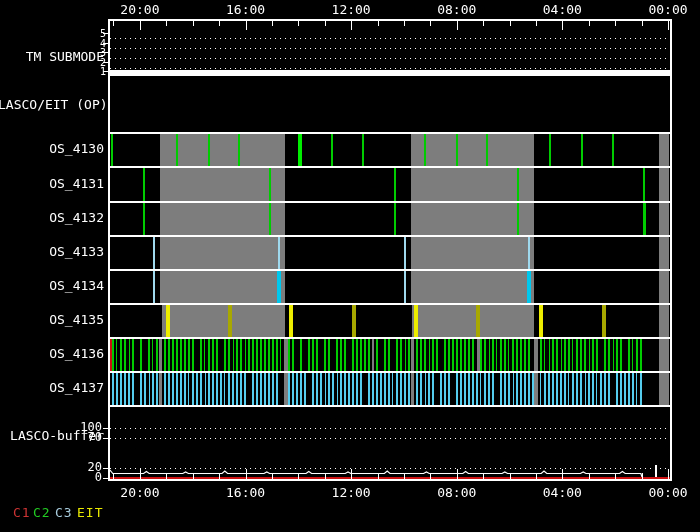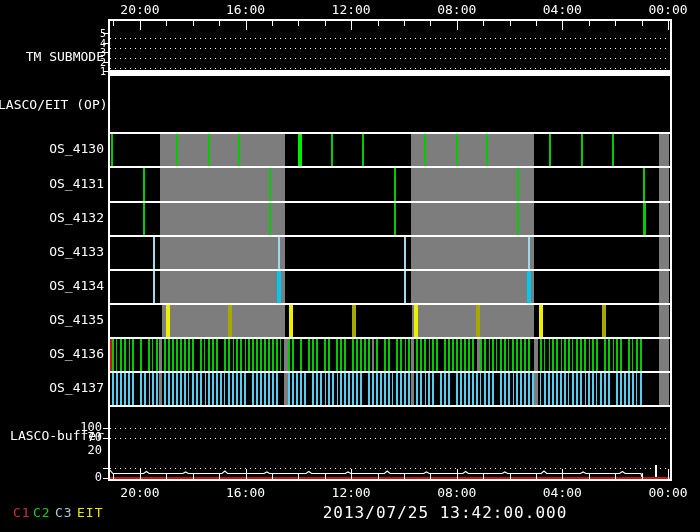--- a/index.html
+++ b/index.html
@@ -254,21 +254,20 @@
       <div class="tick" style="left: 399.56px; bottom: 0px; height: 6px;"></div>
       <div class="tick" style="left: 425.992px; top: 0px; height: 5px;"></div>
       <div class="tick" style="left: 425.992px; bottom: 0px; height: 6px;"></div>
       <div class="tick" style="left: 478.744px; top: 0px; height: 5px;"></div>
       <div class="tick" style="left: 478.744px; bottom: 0px; height: 6px;"></div>
       <div class="tick" style="left: 505.176px; top: 0px; height: 5px;"></div>
       <div class="tick" style="left: 505.176px; bottom: 0px; height: 6px;"></div>
       <div class="tick" style="left: 531.608px; top: 0px; height: 5px;"></div>
       <div class="tick" style="left: 531.608px; bottom: 0px; height: 6px;"></div>
     </div>
-  <div class="datetext">2013/07/25 13:42:00.000</div>
   <div id="legend">
       <div class="leg" style="left: 13px; color: rgb(204, 51, 51);">C1</div>
       <div class="leg" style="left: 33px; color: rgb(34, 204, 34);">C2</div>
       <div class="leg" style="left: 55px; color: rgb(168, 204, 221);">C3</div>
       <div class="leg" style="left: 77px; color: rgb(232, 232, 0);">EIT</div>
     </div>
 <div class="num" style="left: 90px; width: 16px; top: 28px;">5</div>
     <div class="dash" style="top: 33px;"></div>
     <div class="num" style="left: 90px; width: 16px; top: 37.5px;">4</div>
     <div class="dash" style="top: 42.5px;"></div>
@@ -285,21 +284,21 @@
     <div class="rlab" style="top: 210px;">OS_4132</div>
     <div class="rlab" style="top: 244px;">OS_4133</div>
     <div class="rlab" style="top: 278px;">OS_4134</div>
     <div class="rlab" style="top: 312px;">OS_4135</div>
     <div class="rlab" style="top: 346px;">OS_4136</div>
     <div class="rlab" style="top: 380px;">OS_4137</div>
     <div class="buflab" style="top: 420px;">100</div>
     <div class="dash" style="top: 428px;"></div>
     <div class="buflab" style="top: 430px;">70</div>
     <div class="dash" style="top: 438px;"></div>
-    <div class="buflab" style="top: 443px;">20</div>
+    <div class="buflab" style="top: 460px;">20</div>
     <div class="dash" style="top: 468px;"></div>
     <div class="buflab" style="top: 470px;">0</div>
     <div class="dash" style="top: 478px;"></div>
     <div class="rlab" style="top: 428px;">LASCO-buffer</div>
     <div class="tlab" style="left: 139.904px; top: 2px;">20:00</div>
     <div class="tlab" style="left: 139.904px; top: 485px;">20:00</div>
     <div class="tlab" style="left: 245.576px; top: 2px;">16:00</div>
     <div class="tlab" style="left: 245.576px; top: 485px;">16:00</div>
     <div class="tlab" style="left: 351.136px; top: 2px;">12:00</div>
     <div class="tlab" style="left: 351.136px; top: 485px;">12:00</div>

